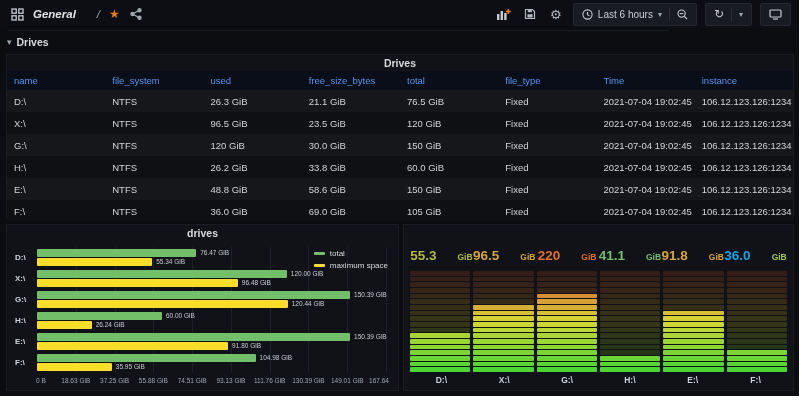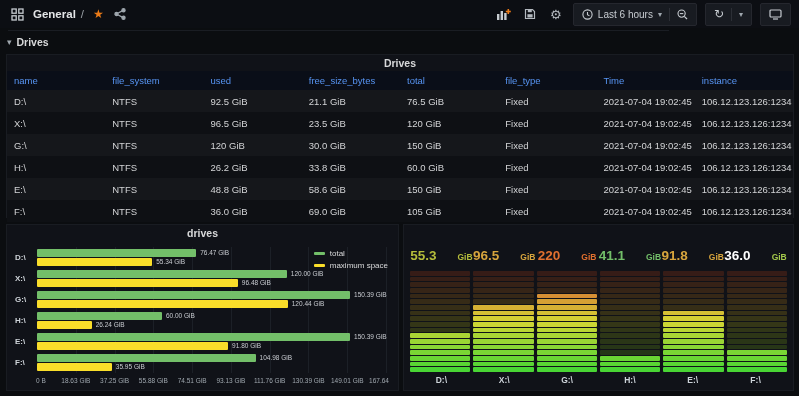--- a/index.html
+++ b/index.html
@@ -2,21 +2,21 @@
 <html><head>
 <meta charset="utf-8">
 <style>
   html,body{margin:0;padding:0;background:#ffffff;width:802px;height:400px;overflow:hidden;}
   .screen{position:absolute;top:0;left:0;width:799px;height:396px;background:#0b0d10;
           font-family:"Liberation Sans","DejaVu Sans",sans-serif;color:#d8d9da;}
   
   .navbar{position:absolute;top:0;left:0;right:0;height:28px;background:#0c0e13;
           display:flex;align-items:center;padding:0 8px;gap:7px;}
   .navbar svg{display:block;}
-  .crumb{display:flex;align-items:center;gap:5px;font-size:11.5px;font-weight:bold;color:#e3e4e6;cursor:pointer;}
+  .crumb{display:flex;align-items:center;gap:21px;font-size:11.5px;font-weight:bold;color:#e3e4e6;cursor:pointer;font-style:italic;}
   .crumb .sep{color:#9aa0a6;font-weight:normal;}
   .star{color:#eb7b18;font-size:12px;margin-left:2px;cursor:pointer;}
   .iconbtn{display:flex;align-items:center;justify-content:center;width:18px;height:18px;cursor:pointer;color:#9fa7ae;}
   .nav-right{margin-left:auto;display:flex;align-items:center;gap:8px;}
   .gear{font-size:13px;color:#b4b9bf;line-height:1;}
   .btn{display:flex;align-items:center;gap:5px;height:21px;padding:0 8px;background:#181b21;
        border:1px solid #25272e;border-radius:2px;font-size:10px;color:#c7ccd1;cursor:pointer;}
   .btn .vdiv{width:1px;height:13px;background:#2c2f36;margin:0 2px;}
   .chev{font-size:8px;color:#9fa7ae;}
   .hr1{position:absolute;top:30px;left:8px;right:130px;height:1px;background:#1a1d23;}
@@ -164,21 +164,21 @@
             <th>total</th>
             <th>file_type</th>
             <th>Time</th>
             <th>instance</th>
           </tr>
         </thead>
       <tbody>
           <tr class="odd">
             <td>D:\</td>
             <td>NTFS</td>
-            <td>92.5 GiB</td>
+            <td>26.3 GiB</td>
             <td>21.1 GiB</td>
             <td>76.5 GiB</td>
             <td>Fixed</td>
             <td>2021-07-04 19:02:45</td>
             <td>106.12.123.126:1234</td>
           </tr>
           <tr>
             <td>X:\</td>
             <td>NTFS</td>
             <td>96.5 GiB</td>
@@ -315,21 +315,21 @@
         </div>
         <div class="value-cell">
           <span class="value-num" style="color: rgb(115, 191, 105);">41.1</span>
           <span class="value-unit" style="color: rgb(115, 191, 105);">GiB</span>
         </div>
         <div class="value-cell">
           <span class="value-num" style="color: rgb(215, 165, 61);">91.8</span>
           <span class="value-unit" style="color: rgb(215, 165, 61);">GiB</span>
         </div>
         <div class="value-cell">
-          <span class="value-num" style="color: #ffffff;">36.0</span>
+          <span class="value-num" style="color: #0ea5e9;">36.0</span>
           <span class="value-unit" style="color: rgb(163, 200, 75);">GiB</span>
         </div>
       </div>
     <div class="lcd" id="lcd">
         <div class="lcd-col">
           <div class="lcd-cell" style="background: rgb(54, 28, 23);"></div>
           <div class="lcd-cell" style="background: rgb(54, 31, 23);"></div>
           <div class="lcd-cell" style="background: rgb(54, 34, 23);"></div>
           <div class="lcd-cell" style="background: rgb(54, 37, 23);"></div>
           <div class="lcd-cell" style="background: rgb(54, 40, 23);"></div>

